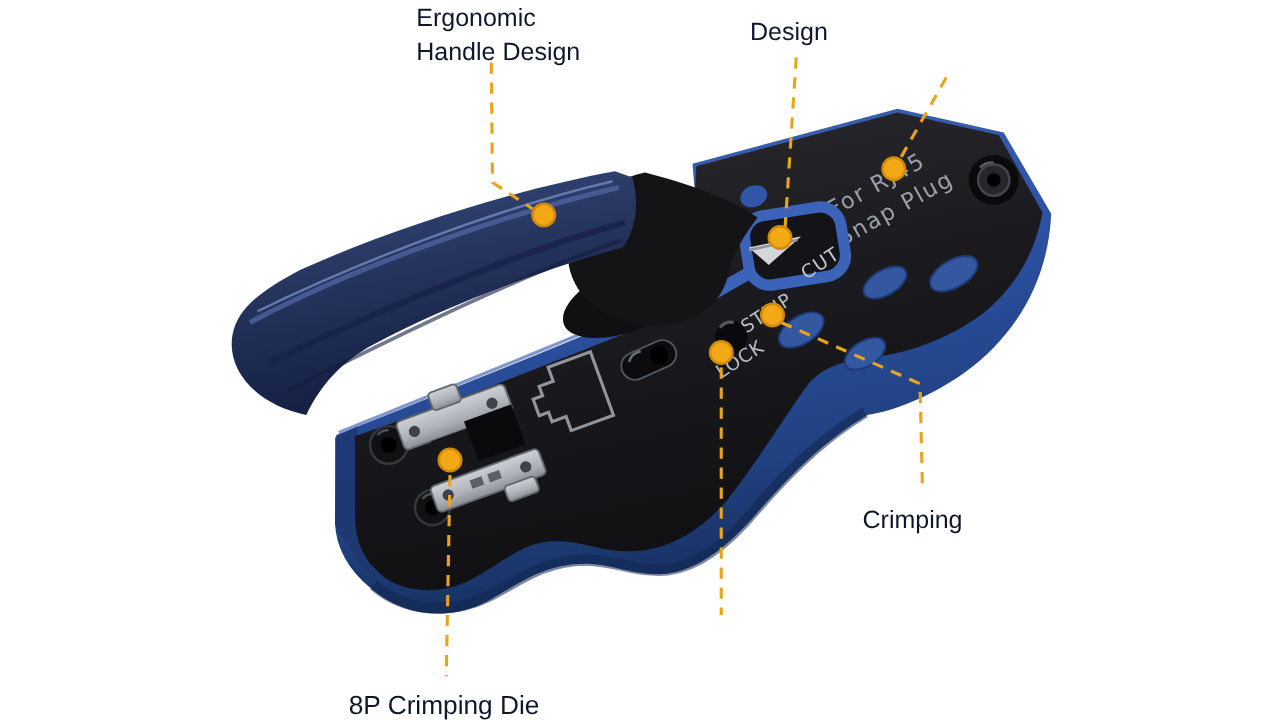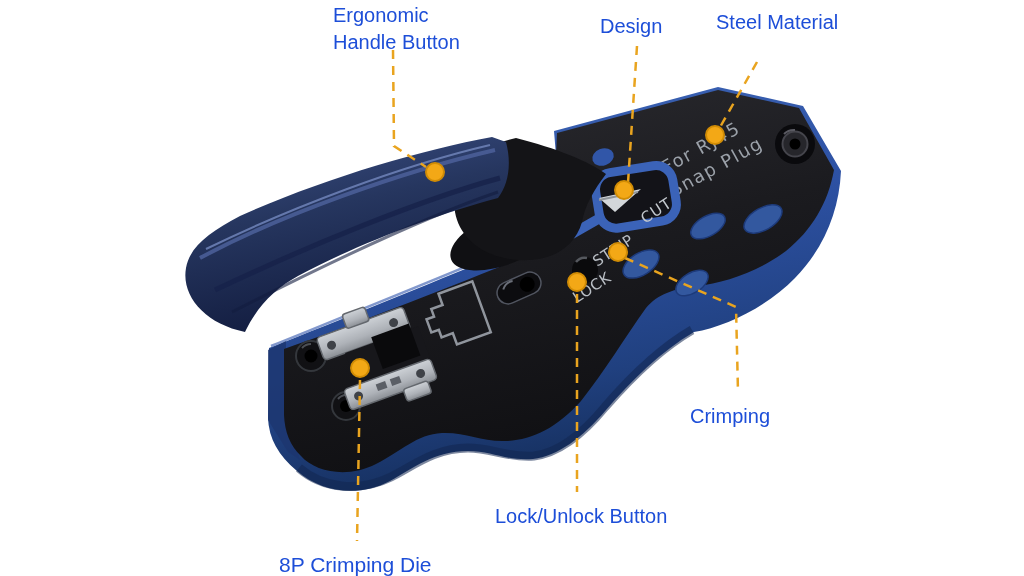--- a/index.html
+++ b/index.html
@@ -2,21 +2,21 @@
 <html><head>
 <meta charset="utf-8">
 <style>
   html,body{margin:0;padding:0;background:#fff;}
   #stage{
     position:relative;width:1024px;height:576px;background:#ffffff;
     overflow:hidden;font-family:"Liberation Sans", sans-serif;
   }
   #tool-svg{position:absolute;left:0;top:0;}
   .callout{
-    position:absolute;color:#1d4ed8;font-size:20px;line-height:27px;
+    position:absolute;color:#0f172a;font-size:20px;line-height:27px;
     font-family:"Liberation Sans", sans-serif;white-space:nowrap;
   }
   .callout span{display:block;}
   .svg-engrave{font-family:"DejaVu Sans", sans-serif;}
 </style>
 </head>
 <body>
 
 <div id="stage">
 
@@ -208,36 +208,32 @@
       <circle cx="624" cy="190" r="9"></circle>
       <circle cx="715" cy="135" r="9"></circle>
       <circle cx="618" cy="252" r="9"></circle>
       <circle cx="577" cy="282" r="9"></circle>
       <circle cx="360" cy="368" r="9"></circle>
     </g>
   </svg>
 
   <div class="callout" style="left:333px;top:2px;">
     <span>Ergonomic</span>
-    <span>Handle Button</span>
+    <span>Handle Design</span>
   </div>
 
   <div class="callout" style="left:600px;top:13px;">
     <span>Design</span>
   </div>
 
   <div class="callout" style="left:716px;top:9px;">
-    <span>Steel Material</span>
   </div>
 
   <div class="callout" style="left:690px;top:403px;">
     <span>Crimping</span>
   </div>
 
-  <div class="callout" style="left:495px;top:503px;">
-    <span>Lock/Unlock Button</span>
-  </div>
 
   <div class="callout" style="left:279px;top:551px;font-size:21px;">
     <span>8P Crimping Die</span>
   </div>
 
 </div>
 
 </body></html>

